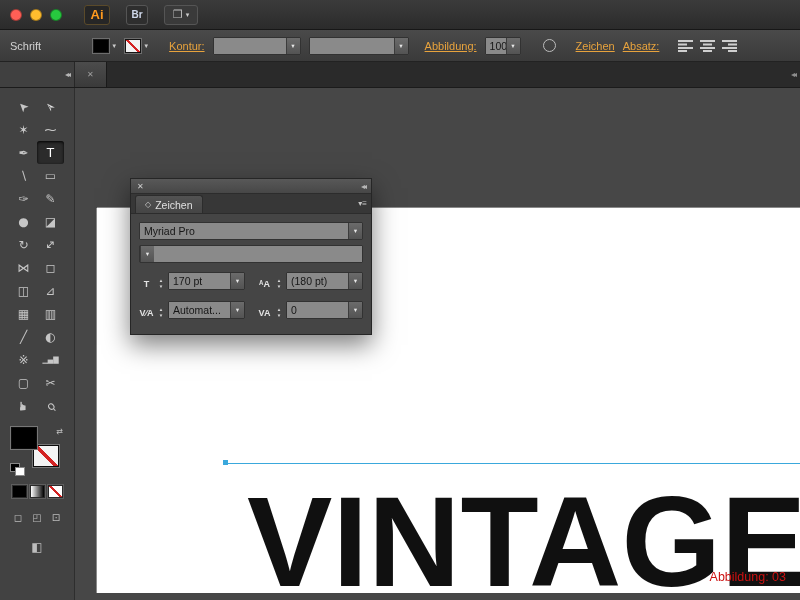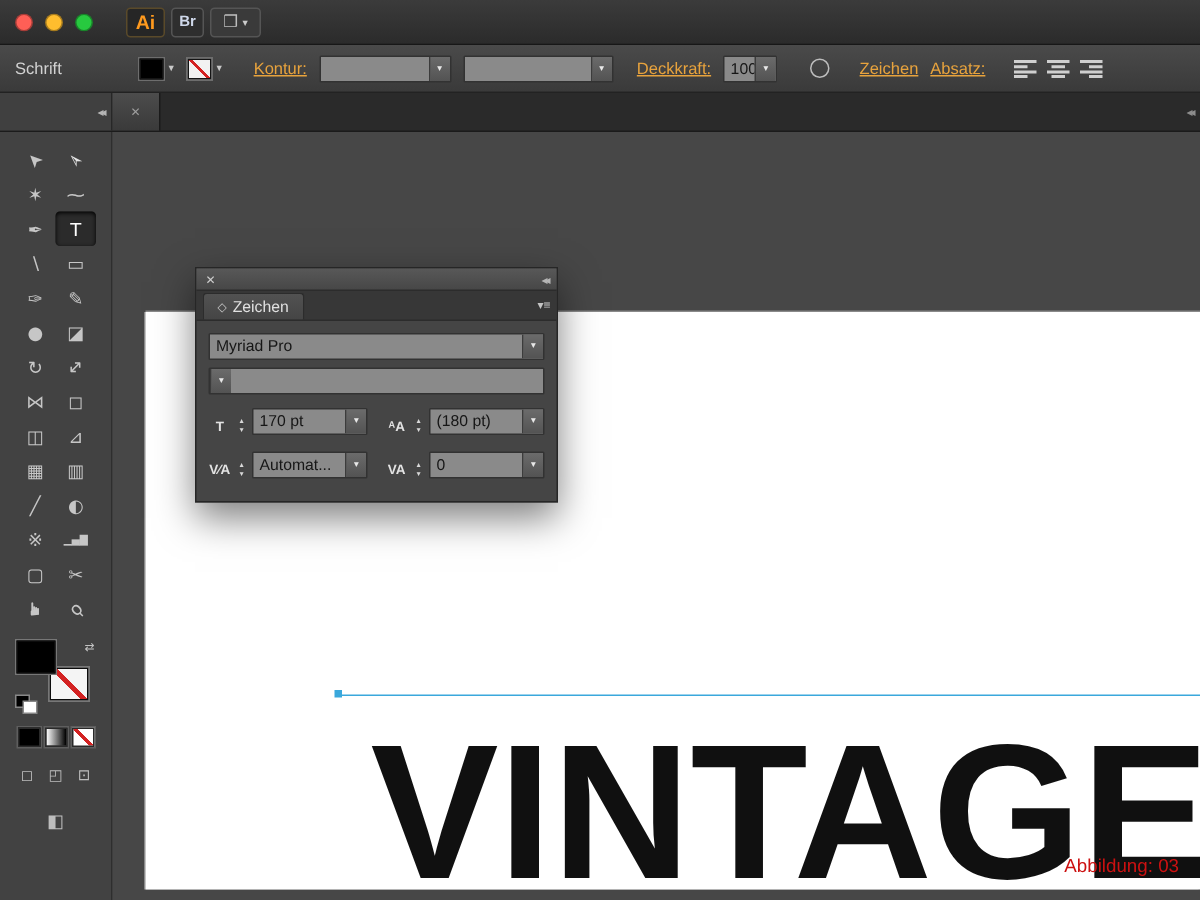--- a/index.html
+++ b/index.html
@@ -6,21 +6,21 @@
   html,body { width:800px; height:600px; overflow:hidden; }
   body { font-family:"Liberation Sans", sans-serif; background:#3e3e3e; color:#cfcfcf; }
   .app { position:relative; width:800px; height:600px; display:flex; flex-direction:column; }
 
   
   .menubar { height:30px; flex:0 0 30px; background:linear-gradient(#3b3b3b,#2b2b2b);
              border-bottom:1px solid #171717; display:flex; align-items:center; padding:0 10px; }
   .traffic { display:flex; gap:8px; margin-right:22px; }
   .light { width:12px; height:12px; border-radius:50%; border:1px solid rgba(0,0,0,.35); }
   .tile { height:20px; display:flex; align-items:center; justify-content:center;
-          padding:0 5px; margin-right:4px; border-radius:3px; }
+          padding:0 5px; margin-right:16px; border-radius:3px; }
   .ai-logo { color:#ff9a1e; font-weight:bold; font-size:13px; border:1px solid #5a4a2a;
              background:#262626; width:26px; }
   .br-logo { color:#cfd8ea; font-weight:bold; font-size:10px; border:1px solid #555;
              background:#2e2e2e; width:22px; }
   .ws { color:#bdbdbd; font-size:11px; border:1px solid #555; background:#3a3a3a; width:34px; gap:3px; }
   .ws .caret { font-size:7px; color:#ccc; }
 
   
   .controlbar { height:32px; flex:0 0 32px; background:linear-gradient(#4a4a4a,#3a3a3a);
                 border-bottom:1px solid #222; display:flex; align-items:center;
@@ -165,21 +165,21 @@
     <span class="link" style="margin-left:12px">Kontur:</span>
     <div class="combo w88">
       <span class="val"></span>
       <span class="arrow"></span>
     </div>
     <div class="combo w100">
       <span class="val"></span>
       <span class="arrow"></span>
     </div>
 
-    <span class="link" style="margin-left:8px">Deckkraft:</span>
+    <span class="link" style="margin-left:8px">Abbildung:</span>
     <div class="combo w60">
       <span class="val">100%</span>
       <span class="arrow"></span>
     </div>
 
     <span class="ring-icon"></span>
 
     <span class="link" style="margin-left:12px">Zeichen</span>
     <span class="link">Absatz:</span>
 

